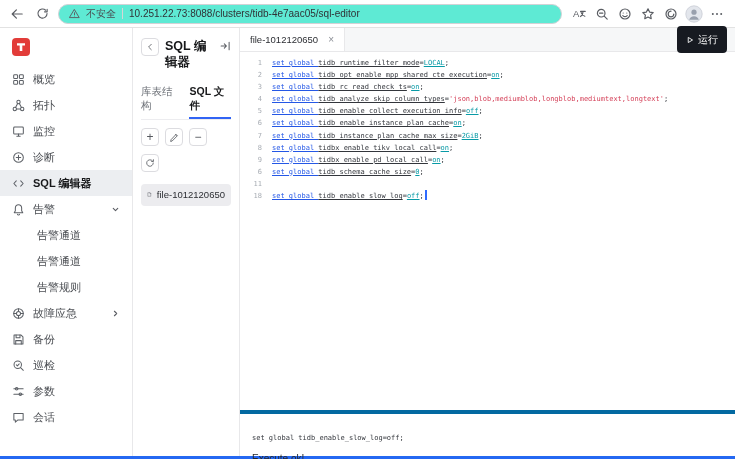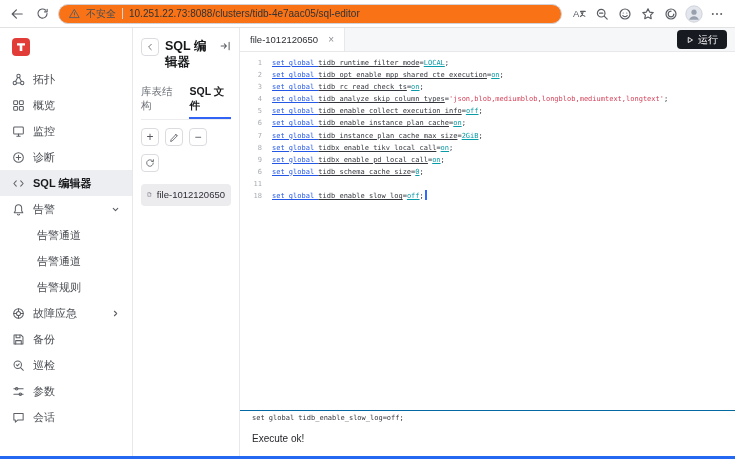--- a/index.html
+++ b/index.html
@@ -5,21 +5,21 @@
   *{box-sizing:border-box;margin:0;padding:0;}
   body{width:735px;height:459px;overflow:hidden;background:#fff;color:#333;
        font-family:"Liberation Sans",sans-serif;}
   svg{display:block;}
   .stroke{fill:none;stroke:#5a5d63;stroke-width:1.2;stroke-linecap:round;stroke-linejoin:round;}
 
   
   .browser{height:28px;display:flex;align-items:center;gap:7px;padding:0 8px;
            background:#fff;border-bottom:1px solid #e2e2e2;}
   .nav-ic{width:18px;height:18px;display:flex;align-items:center;justify-content:center;flex:0 0 auto;}
-  .addr{flex:1;height:20px;border:1px solid #d2d2d6;border-radius:11px;background:#f97316;
+  .addr{flex:1;height:20px;border:1px solid #d2d2d6;border-radius:11px;background:#5eead4;
         display:flex;align-items:center;gap:6px;padding:0 10px;min-width:0;}
   .sec{font-size:10px;color:#4a4d52;white-space:nowrap;display:flex;align-items:center;gap:4px;}
   .sep{width:1px;height:11px;background:#d6d6d6;}
   .url{font-size:10px;color:#303236;white-space:nowrap;overflow:hidden;text-overflow:ellipsis;}
   .chrome-right{display:flex;align-items:center;gap:3px;flex:0 0 auto;}
   .cicon{width:20px;height:20px;display:flex;align-items:center;justify-content:center;}
 
   
   .app{display:flex;height:428px;}
 
@@ -51,33 +51,33 @@
   .file-item{margin-top:12px;height:22px;background:#ececef;border-radius:4px;display:flex;
              align-items:center;gap:5px;padding:0 6px;font-size:9.5px;color:#2c2e33;white-space:nowrap;}
 
   
   .main{flex:1;display:flex;flex-direction:column;min-width:0;background:#fff;}
   .tabbar{height:24px;background:#f6f7f8;border-bottom:1px solid #e8e8ea;display:flex;
           align-items:center;padding-right:8px;flex:0 0 auto;}
   .tab{height:100%;background:#fff;border-right:1px solid #e8e8ea;display:flex;align-items:center;
        gap:10px;padding:0 10px;font-size:9.5px;color:#2c2e33;white-space:nowrap;}
   .tab .x{color:#8b8f96;font-size:10px;}
-  .run-btn{margin-left:auto;height:19px;background:#171a21;border-radius:4px;color:#fff;
+  .run-btn{margin-left:auto;height:27px;background:#171a21;border-radius:4px;color:#fff;
            font-size:10px;display:flex;align-items:center;gap:4px;padding:0 9px;white-space:nowrap;}
   .editor{flex:1;padding-top:5px;font-family:"DejaVu Sans Mono",monospace;font-size:7px;overflow:hidden;}
   .line{display:flex;height:12.1px;line-height:12.1px;white-space:pre;}
   .gut{width:22px;flex:0 0 auto;text-align:right;color:#a7acb3;margin-right:10px;}
   .tk-kw{color:#2457e6;text-decoration:underline;}
   .tk-id{color:#33363c;text-decoration:underline;}
   .tk-op{color:#33363c;}
   .tk-val{color:#089aa6;text-decoration:underline;}
   .tk-str{color:#d43f57;}
   .tk-cm{color:#2f9e44;text-decoration:underline;}
   .caret{display:inline-block;width:2px;height:10px;background:#2f6bff;margin-left:1px;vertical-align:-1px;}
-  .output{height:46px;border-top:1px solid #0369a1;padding:3px 12px 0;flex:0 0 auto;}
+  .output{height:46px;border-top:4px solid #0369a1;padding:20px 12px 0;flex:0 0 auto;}
   .out-cmd{font-family:"DejaVu Sans Mono",monospace;font-size:7px;color:#33363c;}
   .out-res{font-size:10px;color:#26282c;margin-top:11px;}
   .bottom-bar{height:3px;background:#2468f2;}
 </style>
 </head>
 <body>
 
 <div class="browser">
   <span class="nav-ic">
     <svg width="14" height="14" viewBox="0 0 14 14">
@@ -154,35 +154,35 @@
   <nav class="sidebar">
     <div class="logo-row">
       <svg width="18" height="18" viewBox="0 0 18 18">
           <rect width="18" height="18" rx="4" fill="#e23c39"></rect>
           <path d="M5 5.2h8v2.3h-2.7V13H7.7V7.5H5z" fill="#fff"></path>
         </svg>
     </div>
     <div class="menu">
       <div class="mi">
         <svg class="sicon" width="13" height="13" viewBox="0 0 14 14">
+            <rect x="1.8" y="1.8" width="4.2" height="4.2" rx="1"></rect>
+            <rect x="8" y="1.8" width="4.2" height="4.2" rx="1"></rect>
+            <rect x="1.8" y="8" width="4.2" height="4.2" rx="1"></rect>
+            <rect x="8" y="8" width="4.2" height="4.2" rx="1"></rect>
+          </svg>
+        <span class="lbl">概览</span>
+      </div>
+      <div class="mi">
+        <svg class="sicon" width="13" height="13" viewBox="0 0 14 14">
             <circle cx="7" cy="3.2" r="1.8"></circle>
             <circle cx="3" cy="10.8" r="1.8"></circle>
             <circle cx="11" cy="10.8" r="1.8"></circle>
             <path d="M6.1 4.8 3.8 9.2M7.9 4.8l2.3 4.4M4.8 10.8h4.4"></path>
           </svg>
         <span class="lbl">拓扑</span>
-      </div>
-      <div class="mi">
-        <svg class="sicon" width="13" height="13" viewBox="0 0 14 14">
-            <rect x="1.8" y="1.8" width="4.2" height="4.2" rx="1"></rect>
-            <rect x="8" y="1.8" width="4.2" height="4.2" rx="1"></rect>
-            <rect x="1.8" y="8" width="4.2" height="4.2" rx="1"></rect>
-            <rect x="8" y="8" width="4.2" height="4.2" rx="1"></rect>
-          </svg>
-        <span class="lbl">概览</span>
       </div>
       <div class="mi">
         <svg class="sicon" width="13" height="13" viewBox="0 0 14 14">
             <rect x="1.8" y="2.2" width="10.4" height="7.6" rx="1"></rect>
             <path d="M5.2 12.2h3.6M7 9.8v2.4"></path>
           </svg>
         <span class="lbl">监控</span>
       </div>
       <div class="mi">
         <svg class="sicon" width="13" height="13" viewBox="0 0 14 14">

